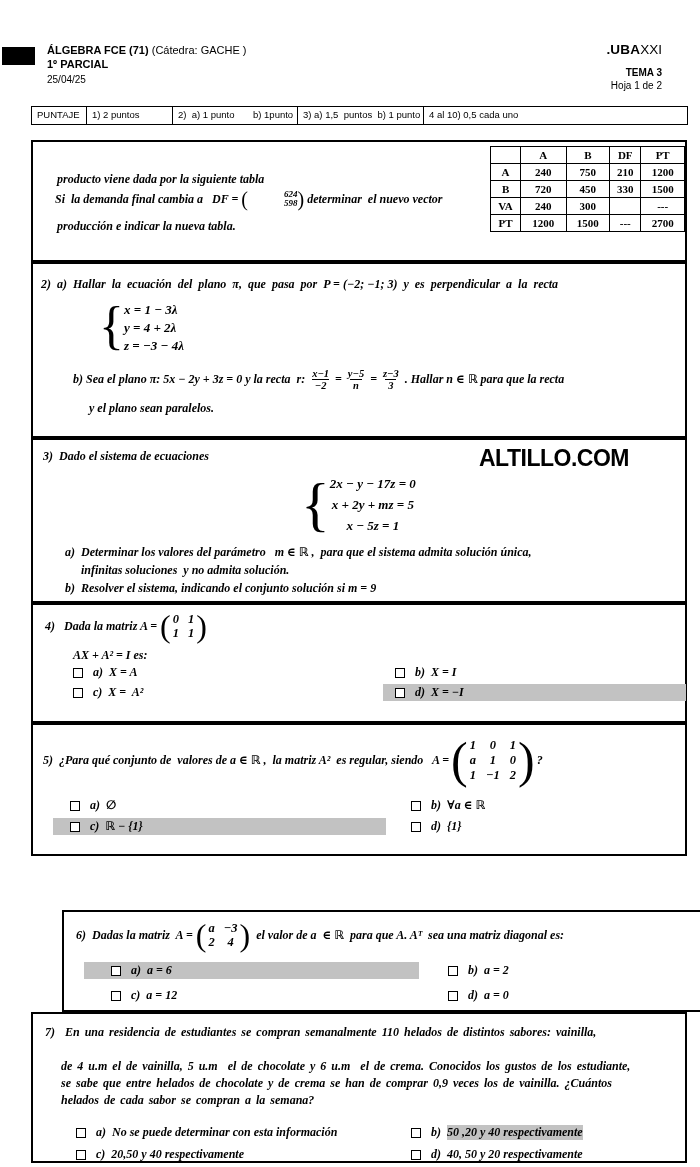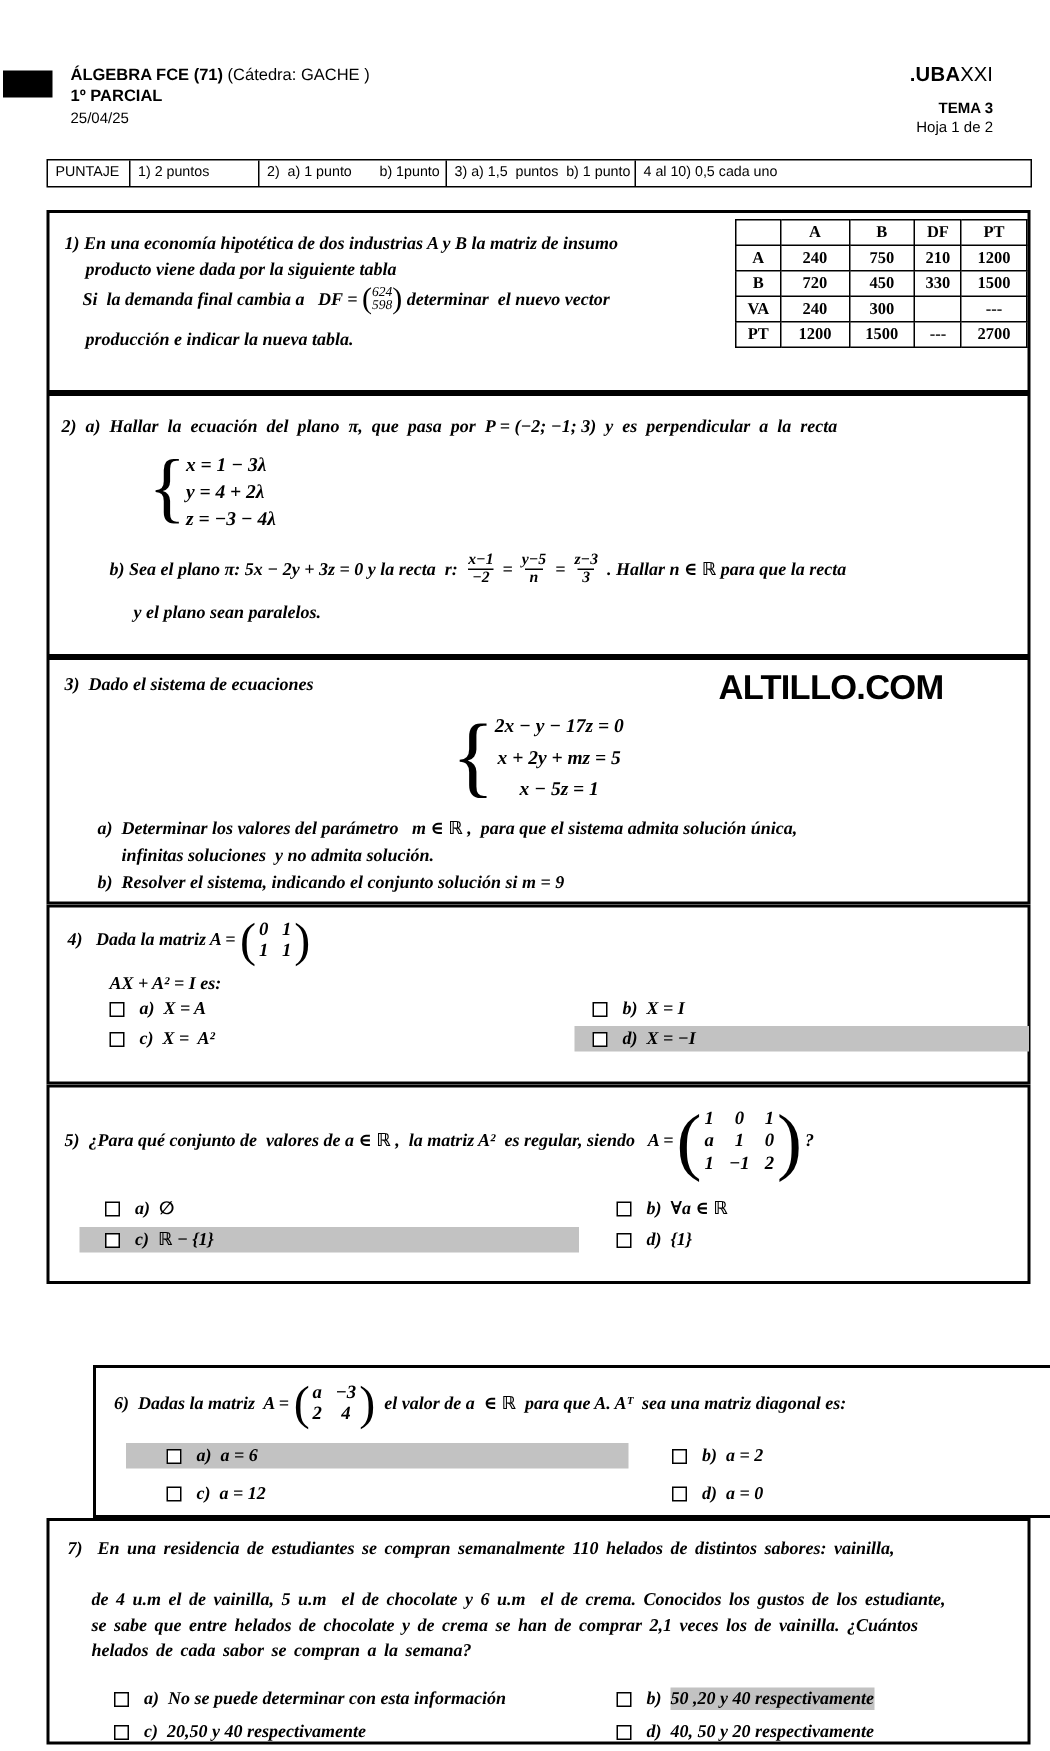--- a/index.html
+++ b/index.html
@@ -45,21 +45,21 @@
   .paren::before{content:"(";} .paren.pr::before{content:")";}
   .p20{font-size:20px;} .p32{font-size:32px;} .p50{font-size:50px;}
   .brace{font-weight:normal;font-style:normal;display:inline-block;}
   .brace::before{content:"{";}
   .mx{display:inline-flex;align-items:center;}
   .cells2{display:grid;grid-template-columns:auto auto;column-gap:9px;text-align:center;
           font-weight:bold;font-style:italic;font-size:12.5px;line-height:14px;margin:0 2px;}
   .cells3{display:grid;grid-template-columns:auto auto auto;column-gap:10px;text-align:center;
           font-weight:bold;font-style:italic;font-size:12.5px;line-height:15px;margin:0 2px;}
   .cellsv{display:grid;grid-template-columns:auto;text-align:center;
-          font-weight:normal;font-style:italic;font-size:9px;line-height:9px;}
+          font-weight:bold;font-style:italic;font-size:9px;line-height:9px;margin-left:36px;}
   .frac{display:inline-flex;flex-direction:column;align-items:center;font-size:10.5px;line-height:11px;
         font-weight:bold;font-style:italic;vertical-align:middle;}
   .frac .den{border-top:1px solid #000;}
   .frac span{padding:0 3px;}
 
   
   .cb{width:8px;height:8px;border:1.6px solid #000;display:inline-block;background:#fff;flex:0 0 auto;}
   .opt{display:flex;align-items:center;font-weight:bold;font-style:italic;font-size:12px;height:17px;}
   .opt .lab{margin:0 6px 0 10px;white-space:pre;}
   .opt .txt{white-space:pre;}
@@ -87,21 +87,20 @@
 
 <div class="abs scorebar sans">
   <div class="cell c1">PUNTAJE</div>
   <div class="cell c2">1) 2 puntos</div>
   <div class="cell c3">2)  a) 1 punto       b) 1punto</div>
   <div class="cell c4">3) a) 1,5  puntos  b) 1 punto</div>
   <div class="cell c5">4 al 10) 0,5 cada uno</div>
 </div>
 
 <div class="qbox b1">
-  <div class="abs ser pre" style="left:10px;top:12px;">1) En una economía hipotética de dos industrias A y B la matriz de insumo</div>
   <div class="abs ser pre" style="left:24px;top:29px;">producto viene dada por la siguiente tabla</div>
   <div class="abs" style="left:22px;top:44px;display:flex;align-items:center;height:26px;">
     <span class="ser pre">Si  la demanda final cambia a   DF =</span>
     <span class="mx" style="margin:0 3px;">
       <span class="paren p20"></span>
       <span class="cellsv">
         <span>624</span>
         <span>598</span>
       </span>
       <span class="paren p20 pr"></span>
@@ -313,21 +312,21 @@
   <div class="abs opt" style="left:384px;top:75px;">
     <span class="cb"></span>
     <span class="lab">d)</span>
     <span class="txt">a = 0</span>
   </div>
 </div>
 
 <div class="qbox b7">
   <div class="abs ser pre" style="left:12px;top:10px;word-spacing:2px;">7)  En una residencia de estudiantes se compran semanalmente 110 helados de distintos sabores: vainilla,</div>
   <div class="abs ser pre" style="left:28px;top:44px;word-spacing:2px;">de 4 u.m el de vainilla, 5 u.m  el de chocolate y 6 u.m  el de crema. Conocidos los gustos de los estudiante,</div>
-  <div class="abs ser pre" style="left:28px;top:61px;word-spacing:2px;">se sabe que entre helados de chocolate y de crema se han de comprar 2,1 veces los de vainilla. ¿Cuántos</div>
+  <div class="abs ser pre" style="left:28px;top:61px;word-spacing:2px;">se sabe que entre helados de chocolate y de crema se han de comprar 0,9 veces los de vainilla. ¿Cuántos</div>
   <div class="abs ser pre" style="left:28px;top:78px;word-spacing:2px;">helados de cada sabor se compran a la semana?</div>
 
   <div class="abs opt" style="left:43px;top:110px;">
     <span class="cb"></span>
     <span class="lab">a)</span>
     <span class="txt">No se puede determinar con esta información</span>
   </div>
   <div class="abs opt" style="left:378px;top:110px;">
     <span class="cb"></span>
     <span class="lab">b)</span>

